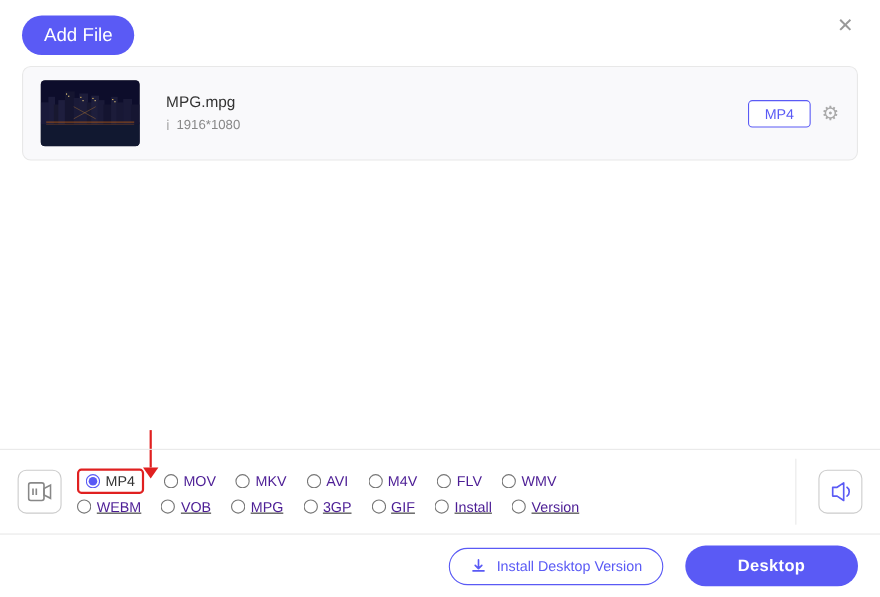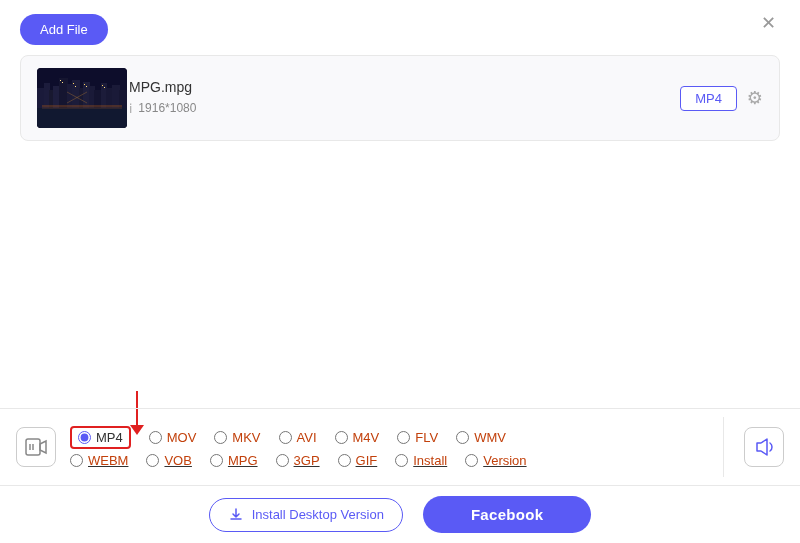--- a/index.html
+++ b/index.html
@@ -21,21 +21,21 @@
       align-items: center;
       justify-content: space-between;
     }
 
     .add-file-btn {
       background: #5a5af5;
       color: #fff;
       border: none;
       border-radius: 20px;
       padding: 8px 20px;
-      font-size: 13px;
+      font-size: 17px;
       cursor: pointer;
       font-weight: 500;
     }
 
     .close-btn {
       background: none;
       border: none;
       cursor: pointer;
       color: #999;
       font-size: 18px;
@@ -45,21 +45,21 @@
 
     
     .file-list {
       margin: 0 20px;
       border: 1px solid #e8e8e8;
       border-radius: 8px;
       background: #f9f9fb;
       padding: 12px 16px;
       display: flex;
       align-items: center;
-      gap: 2px;
+      gap: 24px;
     }
 
     .file-thumbnail {
       width: 90px;
       height: 60px;
       border-radius: 4px;
       overflow: hidden;
       flex-shrink: 0;
       background: #1a1a2e;
       position: relative;
@@ -161,21 +161,21 @@
 
     .format-option input[type="radio"] {
       accent-color: #5a5af5;
       cursor: pointer;
       width: 13px;
       height: 13px;
     }
 
     .format-option label {
       font-size: 13px;
-      color: #c2410c;
+      color: #4c1d95;
       cursor: pointer;
     }
 
     .format-option.selected label {
       color: #333;
     }
 
     
     .red-arrow {
       position: absolute;
@@ -222,21 +222,21 @@
       margin-left: 10px;
       flex-shrink: 0;
       color: #5a5af5;
       font-size: 18px;
     }
 
     
     .footer-actions {
       display: flex;
       align-items: center;
-      justify-content: center;
+      justify-content: flex-end;
       padding: 10px 20px;
       gap: 20px;
     }
 
     .install-btn {
       display: flex;
       align-items: center;
       gap: 8px;
       border: 1.5px solid #5a5af5;
       color: #5a5af5;
@@ -428,15 +428,15 @@
   </div>
 
   <div class="footer-actions">
     <button class="install-btn">
       <svg width="16" height="16" viewBox="0 0 16 16" fill="none" xmlns="http://www.w3.org/2000/svg">
         <path d="M8 2v8M5 7l3 3 3-3" stroke="#5a5af5" stroke-width="1.5" stroke-linecap="round" stroke-linejoin="round"></path>
         <path d="M3 12h10" stroke="#5a5af5" stroke-width="1.5" stroke-linecap="round"></path>
       </svg>
       <span>Install Desktop Version</span>
     </button>
-    <button class="convert-btn">Facebook</button>
+    <button class="convert-btn">Desktop</button>
   </div>
 </div>
 
 </body></html>

